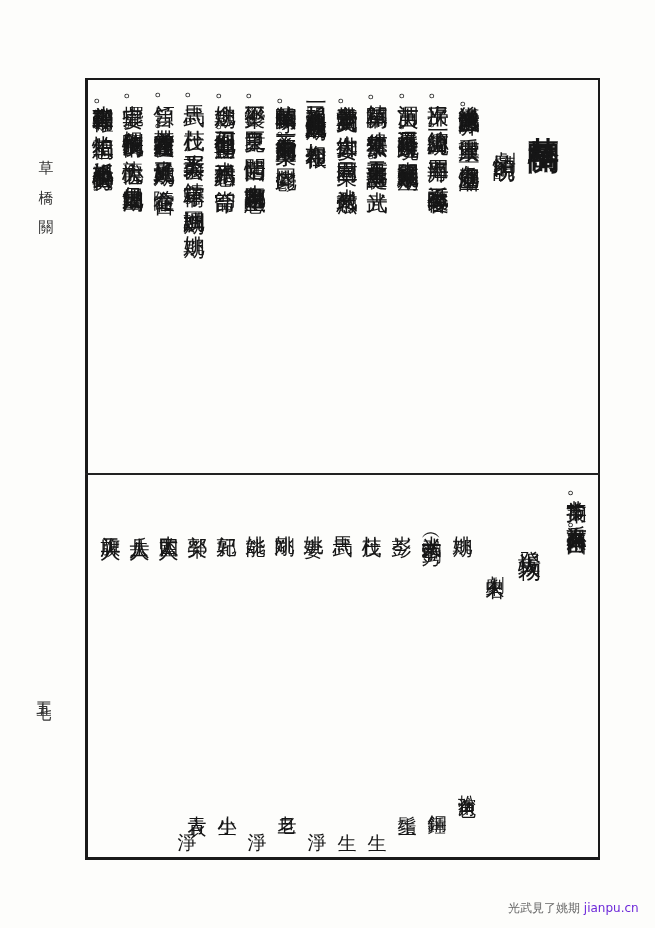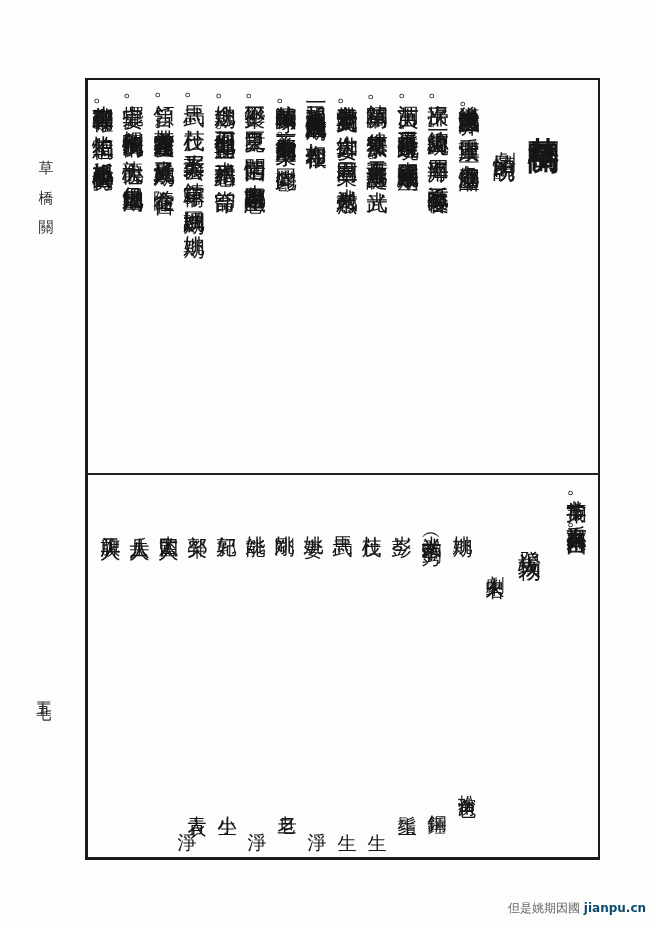--- a/index.html
+++ b/index.html
@@ -29,21 +29,21 @@
   .page-num { font-size:15px; left:36px; top:690px; color:#333; letter-spacing:2px; }
   .sec-title { font-size:23px; letter-spacing:3px; top:532px; left:518px; }
   .sec-sub { font-size:19px; letter-spacing:2px; top:560px; left:486px; }
   .cast-name { font-size:20px; letter-spacing:2px; top:520px; }
   .role-header { font-size:18px; letter-spacing:2px; top:780px; left:458px; }
   .role { font-size:19px; letter-spacing:2px; position:absolute; writing-mode:vertical-rl; text-orientation:upright; line-height:1; }
   .watermark {
     position:absolute; left:508px; top:900px; font-size:12px;
     font-family:"DejaVu Sans", sans-serif; color:#666;
   }
-  .watermark .domain { color:#0c4a6e;font-weight:bold; }
+  .watermark .domain { color:#6d28d9; }
 </style>
 </head>
 <body>
 
 <div class="frame"></div>
 <div class="divider"></div>
 
 <div class="vcol side-col">草橋關</div>
 <div class="vcol page-num">五五七</div>
 
@@ -90,15 +90,15 @@
 <div class="role" style="left:368px; top:818px">生</div>
 <div class="role" style="left:338px; top:818px">生</div>
 <div class="role" style="left:308px; top:818px">淨</div>
 <div class="role" style="left:278px; top:800px">老旦</div>
 <div class="role" style="left:248px; top:818px">淨</div>
 <div class="role" style="left:218px; top:800px">小生</div>
 <div class="role" style="left:188px; top:800px">青衣</div>
 <div class="role" style="left:180px; top:818px; left:178px">淨</div>
 
 <div class="watermark">
-  <span>但是姚期因國</span>
+  <span>光武見了姚期</span>
   <span class="domain">jianpu.cn</span>
 </div>
 
 </body></html>

